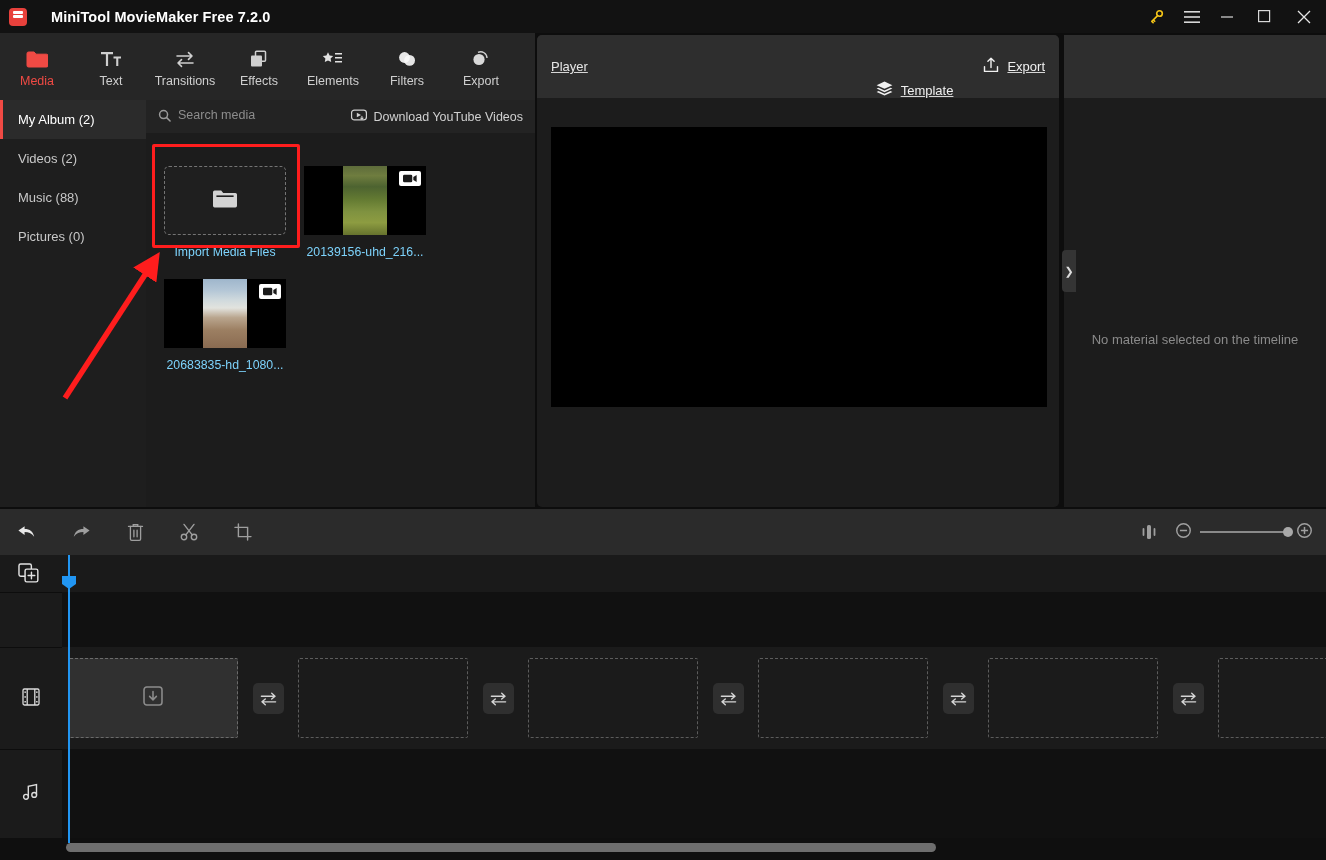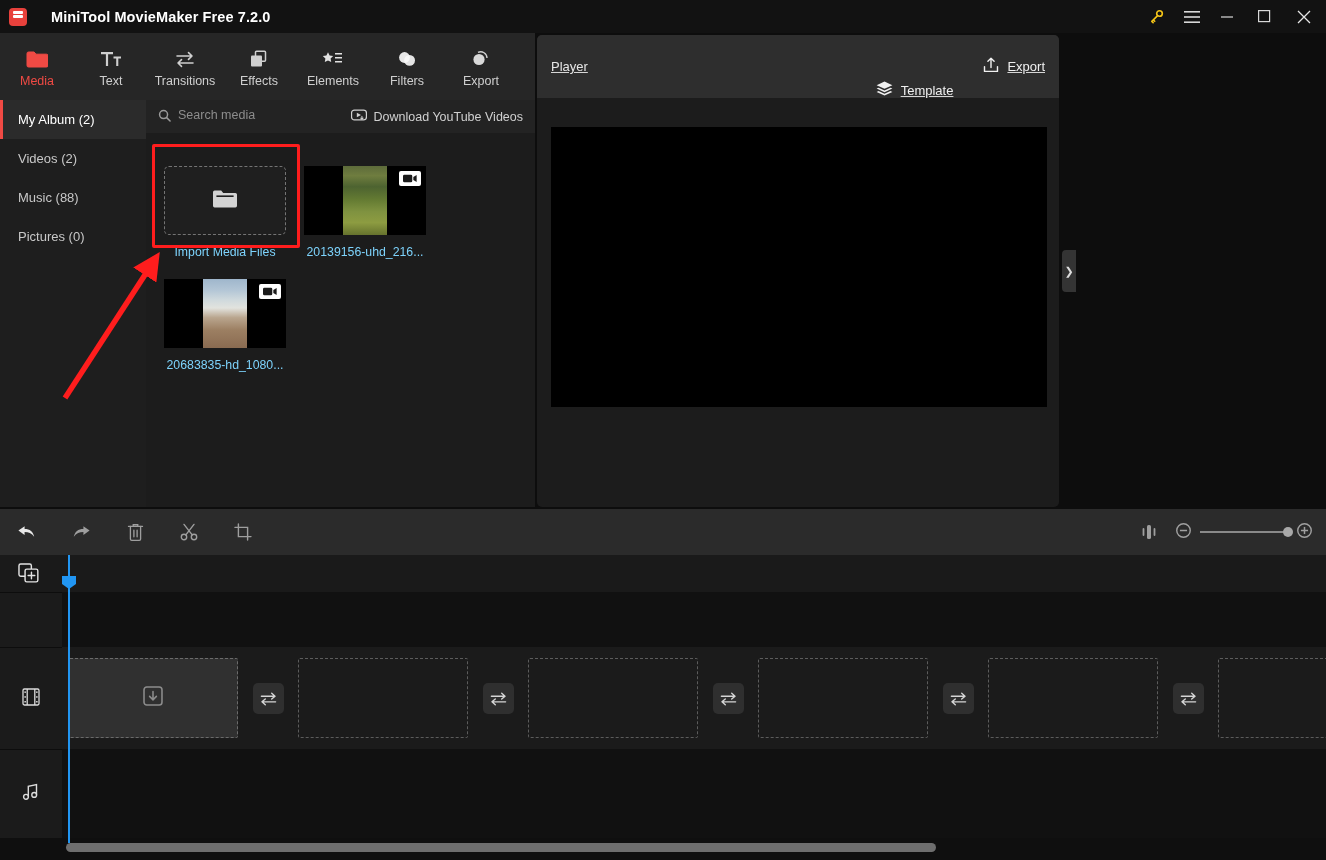--- a/index.html
+++ b/index.html
@@ -477,20 +477,24 @@
       </div>
       <div class="fs-btn">
         <svg width="15" height="15" viewBox="0 0 16 16" fill="none" stroke="#9c9c9c" stroke-width="1.4">
           <path d="M1 5V1h4M11 1h4v4M15 11v4h-4M5 15H1v-4"></path>
           <rect x="4.5" y="4.5" width="7" height="7" fill="#9c9c9c" stroke="none"></rect>
         </svg>
       </div>
     </div>
   </div>
 
+  <div class="rightpanel">
+    <div class="rp-head"></div>
+    <div class="rp-empty">No material selected on the timeline</div>
+  </div>
   <div class="rp-toggle">❯</div>
 
   <div class="edittoolbar">
     <div class="et-btn">
       <svg width="20" height="18" viewBox="0 0 20 18" fill="#e8e8e8">
         <path d="M7.6 3.2L1.4 7.4l6.2 4.6V9.1c4 0 7 1.4 9.6 4.6-1-5.2-4.3-7.8-9.6-7.8V3.2z"></path>
       </svg>
     </div>
     <div class="et-btn">
       <svg width="20" height="18" viewBox="0 0 20 18" fill="#9e9e9e">

